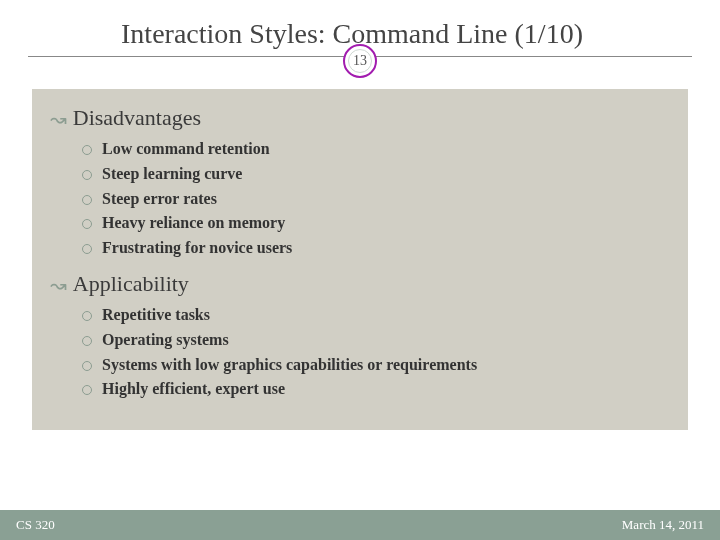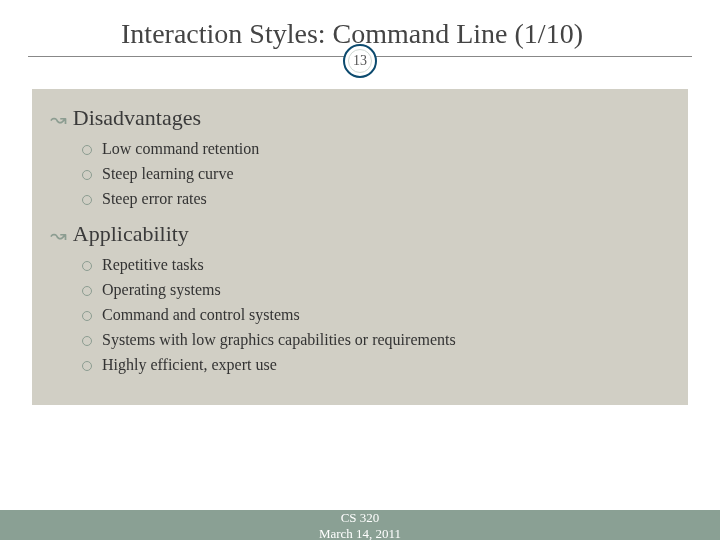--- a/index.html
+++ b/index.html
@@ -23,21 +23,21 @@
     height: 36px;
     margin-top: -14px;
     display: flex;
     justify-content: center;
     align-items: center;
   }
   .pagenum {
     width: 34px; height: 34px;
     border-radius: 50%;
     background: #fff;
-    border: 2px solid #0c4a6e;
+    border: 2px solid #a21caf;
     position: relative;
     display: flex; align-items: center; justify-content: center;
     font-size: 14px;
     color: #555;
   }
   .pagenum::after {
     content: "";
     position: absolute;
     inset: 3px;
     border: 1px solid #cfd8d3;
@@ -59,20 +59,21 @@
     display: inline-block;
     color: #8c9d91;
     font-size: 20px;
     margin-right: 6px;
     vertical-align: -1px;
     font-family: Arial, sans-serif;
   }
   .sublist {
     list-style: none;
     margin: 0 0 10px 32px;
+    font-weight: bold;
   }
   .sublist li {
     font-size: 16px;
     color: #333;
     line-height: 1.55;
     padding-left: 22px;
     position: relative;
   }
   .sublist li::before {
     content: "";
@@ -88,21 +89,20 @@
     position: absolute;
     left: 0; bottom: 0;
     width: 100%; height: 30px;
     background: #8aa094;
     color: #fff;
     font-size: 13px;
     display: flex;
     align-items: center;
     justify-content: space-between;
     padding: 0 16px;
-    flex-direction: column;
   }
 </style>
 </head>
 <body>
 
 <div class="slide">
 
   <h1 class="title">Interaction Styles: Command Line (1/10)</h1>
   <div class="title-underline"></div>
 
@@ -112,29 +112,30 @@
 
   <div class="content">
 
     <div class="section-head">
       <span class="bullet-icon">↝</span><span>Disadvantages</span>
     </div>
     <ul class="sublist">
       <li>Low command retention</li>
       <li>Steep learning curve</li>
       <li>Steep error rates</li>
+      <li>Heavy reliance on memory</li>
+      <li>Frustrating for novice users</li>
     </ul>
 
     <div class="section-head">
       <span class="bullet-icon">↝</span><span>Applicability</span>
     </div>
     <ul class="sublist">
       <li>Repetitive tasks</li>
       <li>Operating systems</li>
-      <li>Command and control systems</li>
       <li>Systems with low graphics capabilities or requirements</li>
       <li>Highly efficient, expert use</li>
     </ul>
 
   </div>
 
   <div class="footer">
     <span>CS 320</span>
     <span>March 14, 2011</span>
   </div>

